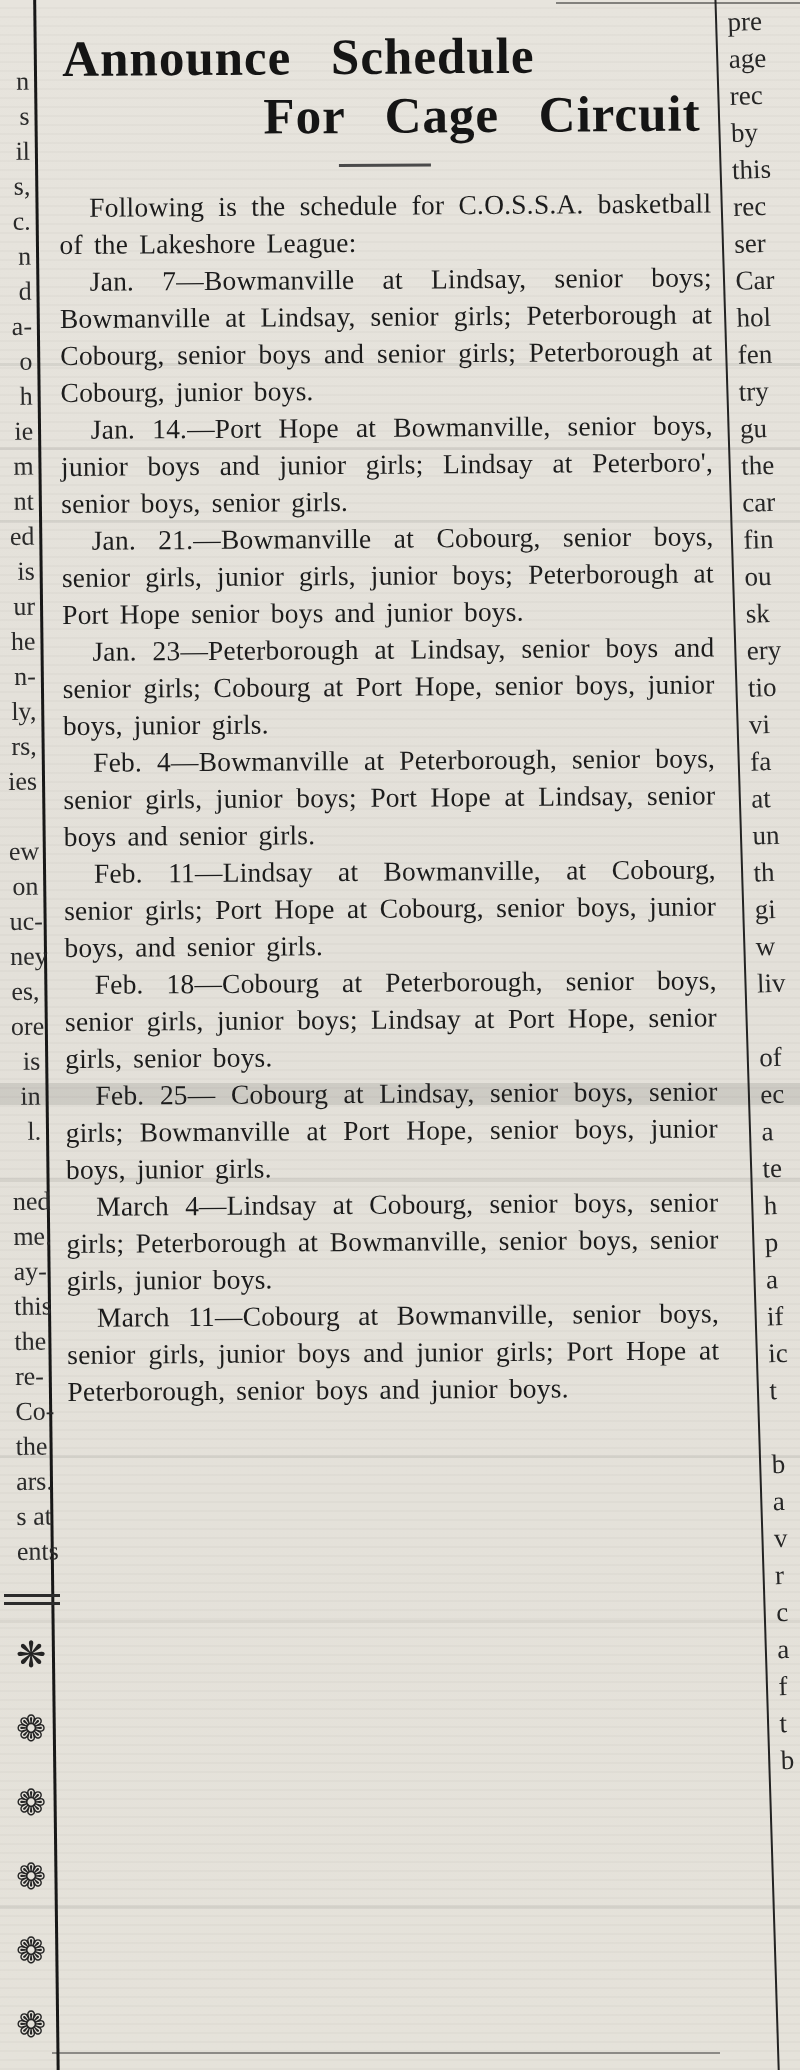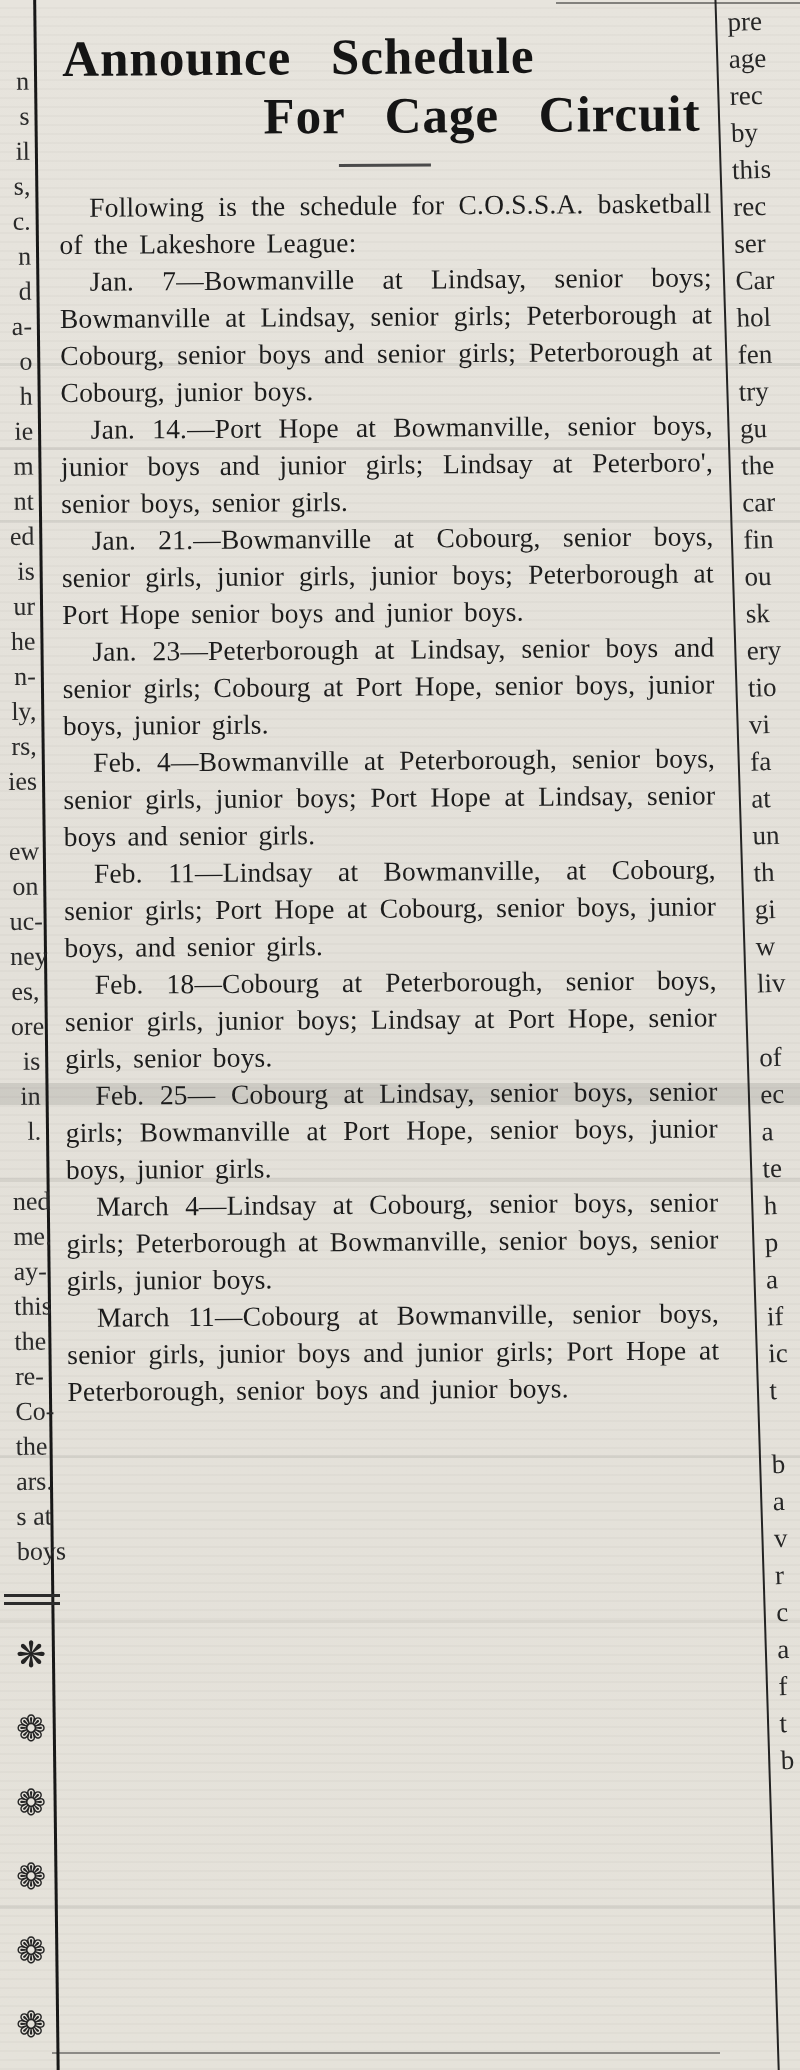--- a/index.html
+++ b/index.html
@@ -90,21 +90,21 @@
       <div class="frag">ned</div>
       <div class="frag">me.</div>
       <div class="frag">ay-</div>
       <div class="frag">this</div>
       <div class="frag">the</div>
       <div class="frag">re-</div>
       <div class="frag">Co-</div>
       <div class="frag">the</div>
       <div class="frag">ars.</div>
       <div class="frag">s at</div>
-      <div class="frag">boys</div>
+      <div class="frag">ents</div>
     </div>
   <div class="right-col">
 
   <div class="frag">pre</div>
       <div class="frag">age</div>
       <div class="frag">rec</div>
       <div class="frag">by</div>
       <div class="frag">this</div>
       <div class="frag">rec</div>
       <div class="frag">ser</div>

